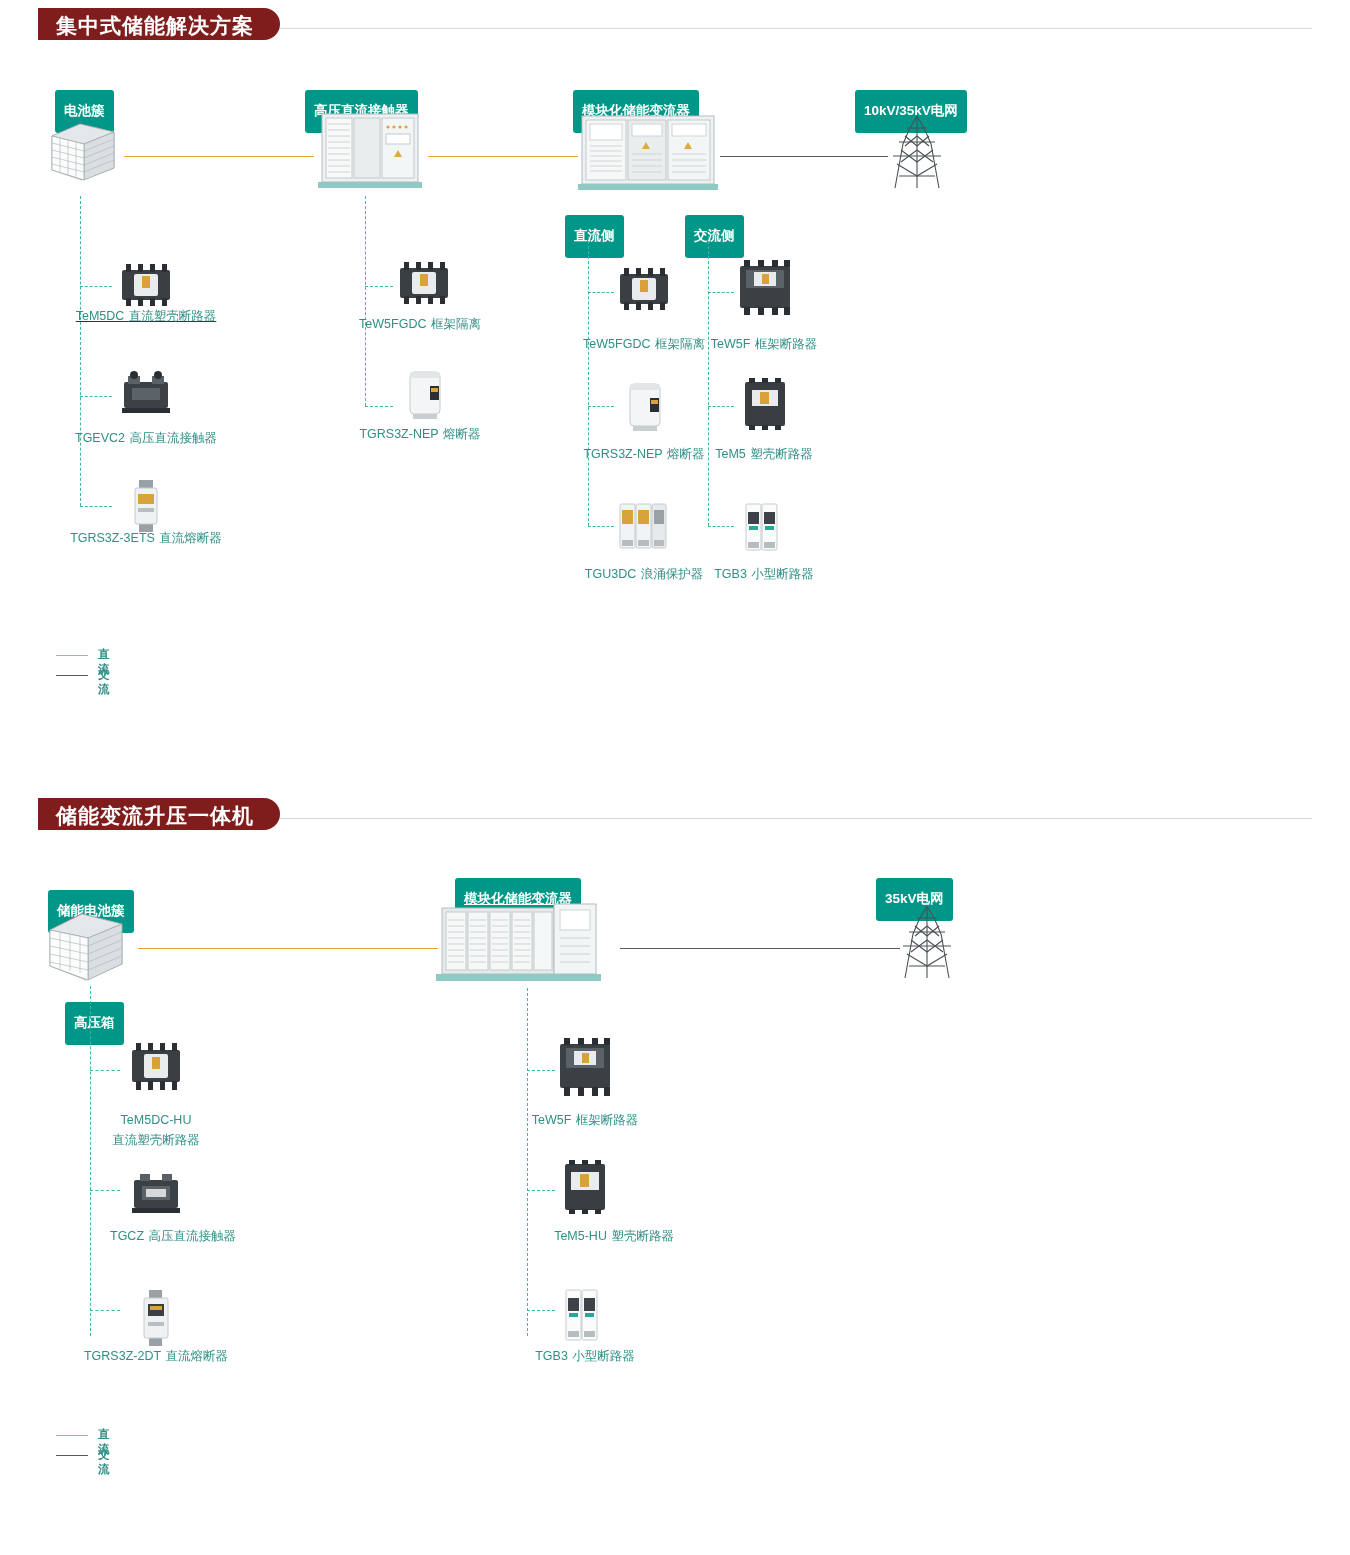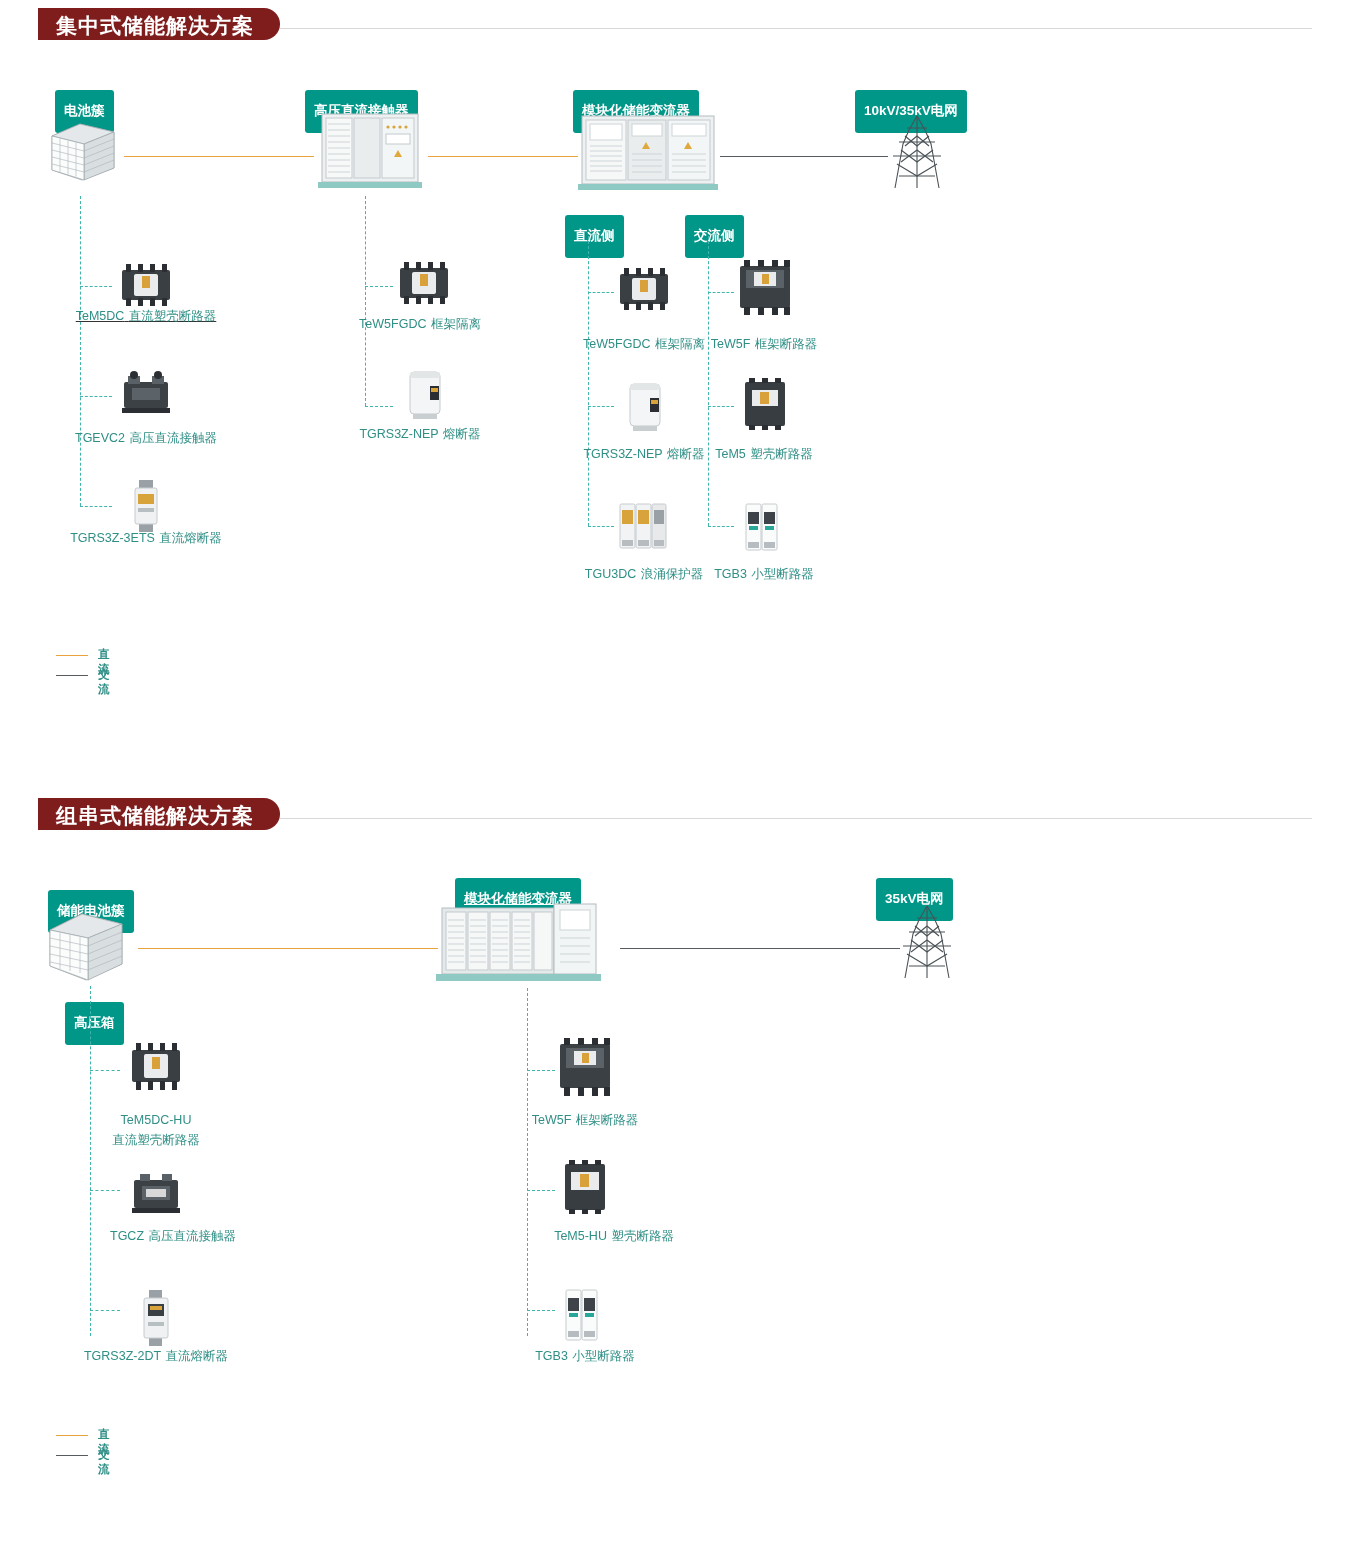--- a/index.html
+++ b/index.html
@@ -353,21 +353,21 @@
       <span class="sw ac"></span>
       <span class="lt">交流</span>
     </div>
   </div>
 </div>
 
 <div class="section" style="top:790px;">
 
   <div class="sec-head">
     <div class="bar"></div>
-    <div class="sec-title">组串式储能解决方案</div>
+    <div class="sec-title">储能变流升压一体机</div>
   </div>
 
   <div class="tag" style="left:48px;top:100px;">储能电池簇</div>
   <div class="tag" style="left:455px;top:88px;text-decoration:underline;">模块化储能变流器</div>
   <div class="tag" style="left:876px;top:88px;">35kV电网</div>
 
   <div class="tag" style="left:65px;top:212px;">高压箱</div>
 
   <svg class="art" style="left:42px;top:118px;" width="88" height="80" viewBox="0 0 88 80">
     <g stroke="#9aa3a8" stroke-width="0.7">

